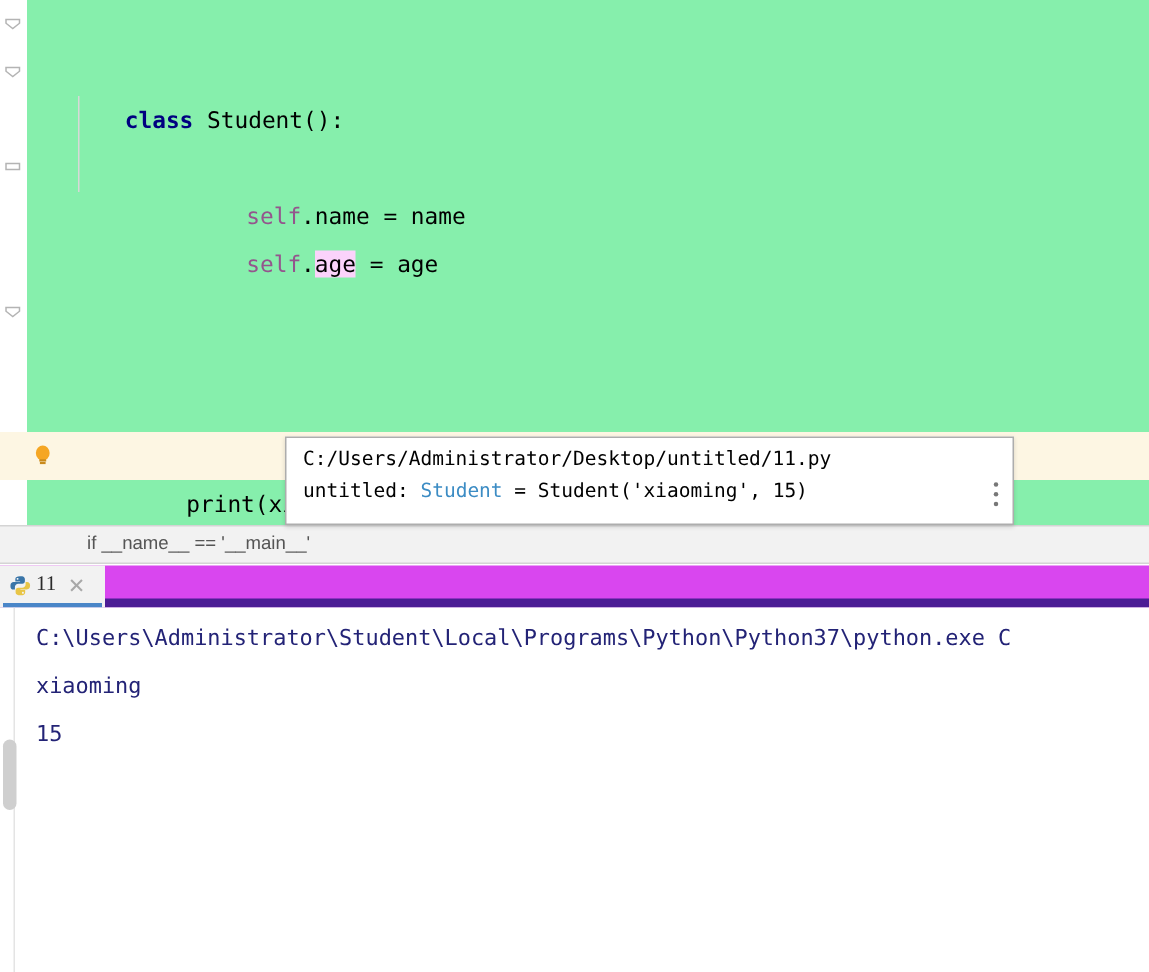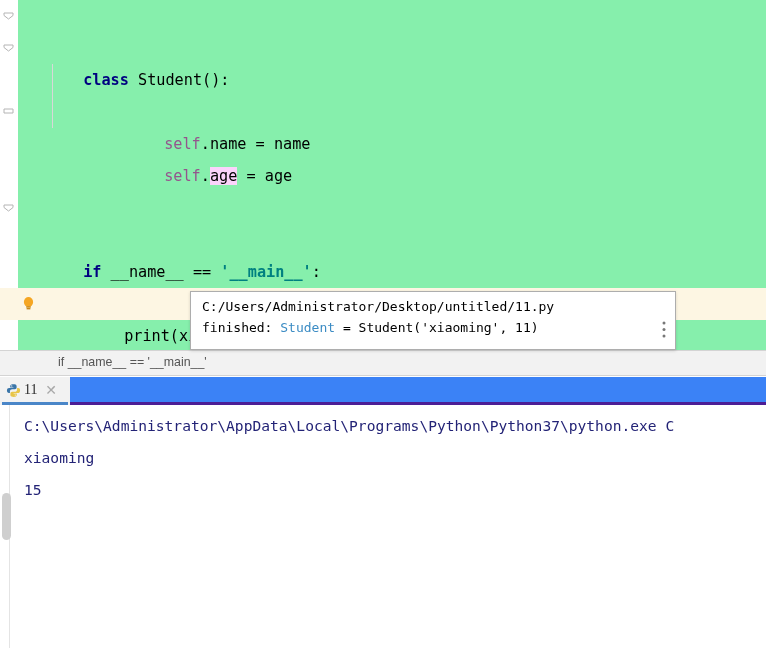--- a/index.html
+++ b/index.html
@@ -109,22 +109,22 @@
     margin-left: 44px;
   }
 
   
   #runwin {
     position: absolute; left: 0; top: 377px; width: 766px; height: 271px;
     background: #ffffff;
   }
   #tabbar {
     position: absolute; left: 0; top: 0; width: 766px; height: 28px;
-    background: #3b82f6;
-    border-bottom: 3px solid #4c1d95;
+    background: #d946ef;
+    border-bottom: 6px solid #4c1d95;
   }
   .tab {
     position: absolute; left: 0; top: 0; height: 28px; width: 70px;
     background: #f2f2f2;
   }
   .tab-underline {
     position: absolute; left: 2px; bottom: 0; width: 66px; height: 3px;
     background: #4a86c8;
   }
   .py-icon { position: absolute; left: 6px; top: 6px; width: 15px; height: 15px; }
@@ -221,25 +221,20 @@
 
     <div class="code-line" style="top:96px">
       <span class="txt" style="left:91px">
         <span class="slf">self</span><span class="id">.</span><span class="id hl-pink">age</span><span class="id"> = age</span>
       </span>
     </div>
 
     <div class="code-line" style="top:128px"></div>
     <div class="code-line" style="top:160px"></div>
 
-    <div class="code-line" style="top:192px">
-      <span class="txt">
-        <span class="k">if </span><span class="id">__name__ == </span><span class="str">'__main__'</span><span class="id">:</span>
-      </span>
-    </div>
 
     <div class="code-line" style="top:224px">
       <span class="txt" style="left:51px">
         <span class="id squiggle">xiaoming</span><span class="id"> = Student(</span><span class="str squiggle">'xiaoming'</span><span class="id">, </span><span class="num">15</span><span class="id">)</span>
       </span>
     </div>
 
     <div class="code-line" style="top:256px">
       <span class="txt" style="left:51px">
         <span class="id">print(xiaoming.name)</span>
@@ -256,21 +251,21 @@
       <svg width="13" height="15" viewBox="0 0 13 15">
         <ellipse cx="6.5" cy="6" rx="4.6" ry="5" fill="#f5a623"></ellipse>
         <rect x="4.2" y="10.2" width="4.6" height="1.5" fill="#c98a1c"></rect>
         <rect x="4.6" y="12" width="3.8" height="1.4" fill="#c98a1c"></rect>
       </svg>
     </div>
   </div>
 
   <div id="tooltip">
     <div class="tt-line tt-l1">C:/Users/Administrator/Desktop/untitled/11.py</div>
-    <div class="tt-line tt-l2"><span>finished: </span><span class="tt-type">Student</span><span> = Student('xiaoming', 11)</span></div>
+    <div class="tt-line tt-l2"><span>untitled: </span><span class="tt-type">Student</span><span> = Student('xiaoming', 15)</span></div>
     <div class="tt-dots">
       <svg width="4" height="17" viewBox="0 0 4 17">
         <circle cx="2" cy="2" r="1.5" fill="#777777"></circle>
         <circle cx="2" cy="8.5" r="1.5" fill="#777777"></circle>
         <circle cx="2" cy="15" r="1.5" fill="#777777"></circle>
       </svg>
     </div>
   </div>
 
   <div id="breadcrumb">
@@ -290,19 +285,19 @@
         <div class="tab-label">11</div>
         <div class="tab-close">✕</div>
         <div class="tab-underline"></div>
       </div>
     </div>
 
     <div id="console">
       <div class="con-rail"></div>
       <div class="con-scroll-thumb"></div>
 
-      <div class="con-line" style="top:12px">C:\Users\Administrator\AppData\Local\Programs\Python\Python37\python.exe C</div>
+      <div class="con-line" style="top:12px">C:\Users\Administrator\Student\Local\Programs\Python\Python37\python.exe C</div>
       <div class="con-line" style="top:44px">xiaoming</div>
       <div class="con-line" style="top:76px">15</div>
     </div>
   </div>
 
 </div>
 
 </body></html>

